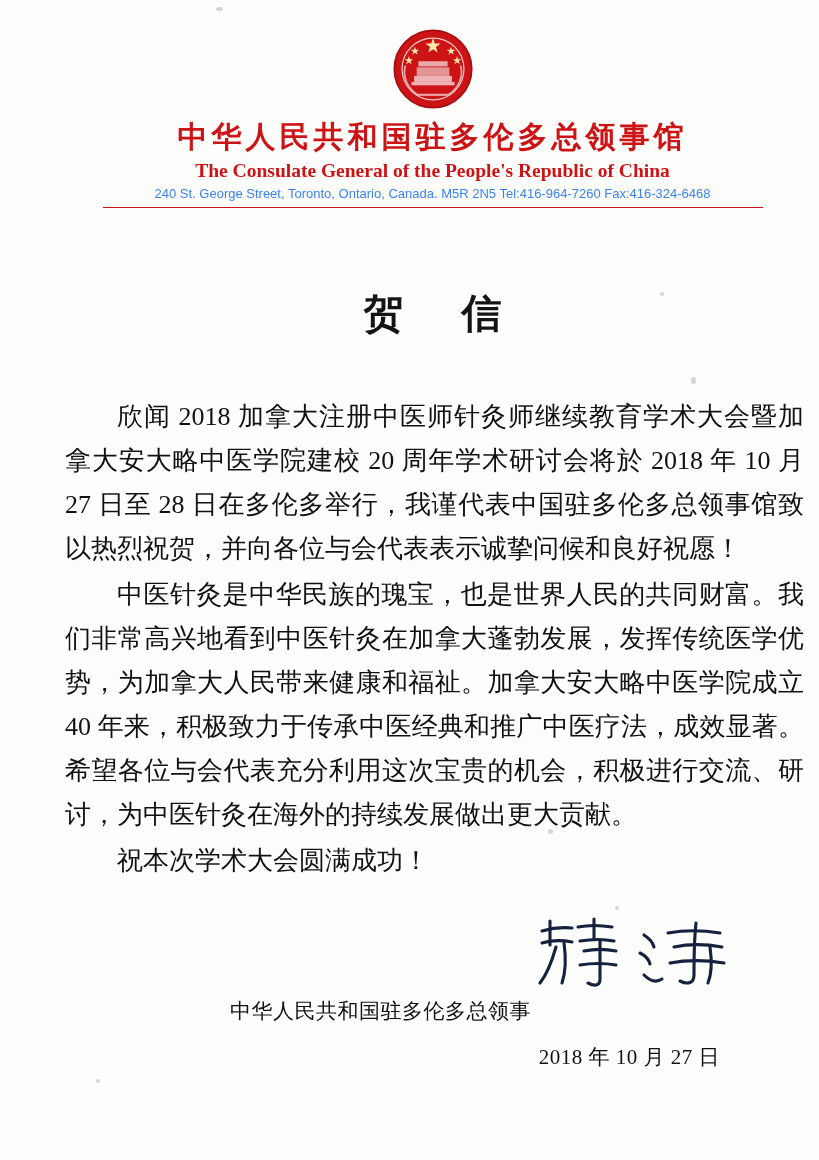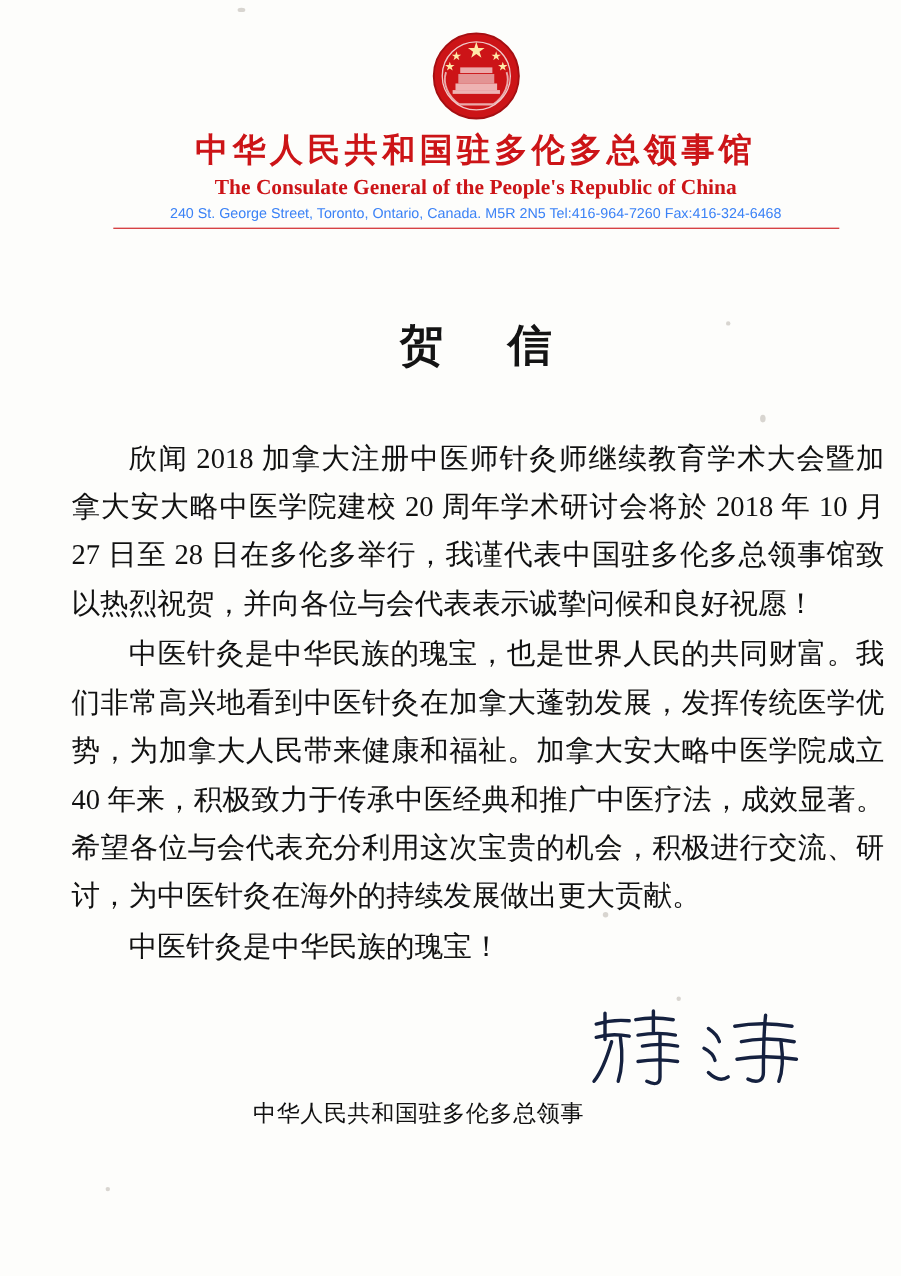--- a/index.html
+++ b/index.html
@@ -182,21 +182,21 @@
     <div class="lh-en">The Consulate General of the People's Republic of China</div>
     <div class="lh-addr">240 St. George Street, Toronto, Ontario, Canada. M5R 2N5   Tel:416-964-7260   Fax:416-324-6468</div>
     <div class="lh-rule"></div>
   </div>
 
   <div class="doc-title">贺 信</div>
 
   <div class="body-text">
     <p>欣闻 2018 加拿大注册中医师针灸师继续教育学术大会暨加拿大安大略中医学院建校 20 周年学术研讨会将於 2018 年 10 月 27 日至 28 日在多伦多举行，我谨代表中国驻多伦多总领事馆致以热烈祝贺，并向各位与会代表表示诚挚问候和良好祝愿！</p>
     <p>中医针灸是中华民族的瑰宝，也是世界人民的共同财富。我们非常高兴地看到中医针灸在加拿大蓬勃发展，发挥传统医学优势，为加拿大人民带来健康和福祉。加拿大安大略中医学院成立 40 年来，积极致力于传承中医经典和推广中医疗法，成效显著。希望各位与会代表充分利用这次宝贵的机会，积极进行交流、研讨，为中医针灸在海外的持续发展做出更大贡献。</p>
-    <p>中医针灸是中华民族的瑰宝！</p>
+    <p>祝本次学术大会圆满成功！</p>
   </div>
 
   <div class="sign-block">
     <div class="signature">
       <svg viewBox="0 0 210 78" width="210" height="78" aria-hidden="true">
         <g fill="none" stroke="#15213f" stroke-width="3.1" stroke-linecap="round" stroke-linejoin="round">
 
           <path d="M14 18 C24 15 34 14 44 15"></path>
           <path d="M22 8 L22 32"></path>
           <path d="M14 30 C24 27 34 27 44 29"></path>
@@ -216,15 +216,16 @@
           <path d="M116 62 C122 68 128 70 134 66"></path>
           <path d="M140 20 C156 17 174 17 192 20"></path>
           <path d="M146 34 C160 31 178 31 194 34"></path>
           <path d="M168 10 C166 28 166 44 166 62 C166 70 160 72 152 68"></path>
           <path d="M142 50 C158 47 178 47 196 50"></path>
           <path d="M182 34 C184 48 184 60 180 70"></path>
         </g>
       </svg>
     </div>
     <div class="sign-title">中华人民共和国驻多伦多总领事</div>
+    <div class="sign-date">2018 年 10 月 27 日</div>
   </div>
 
 </div>
 
 </body></html>

